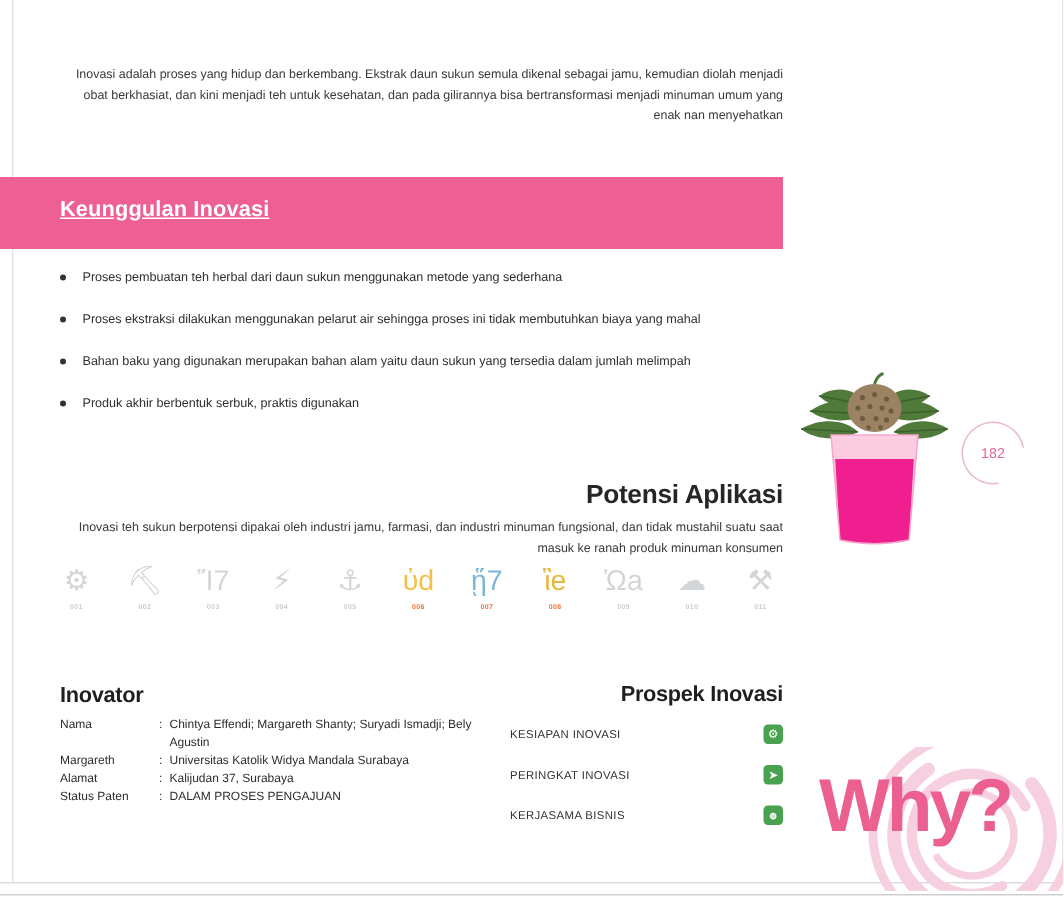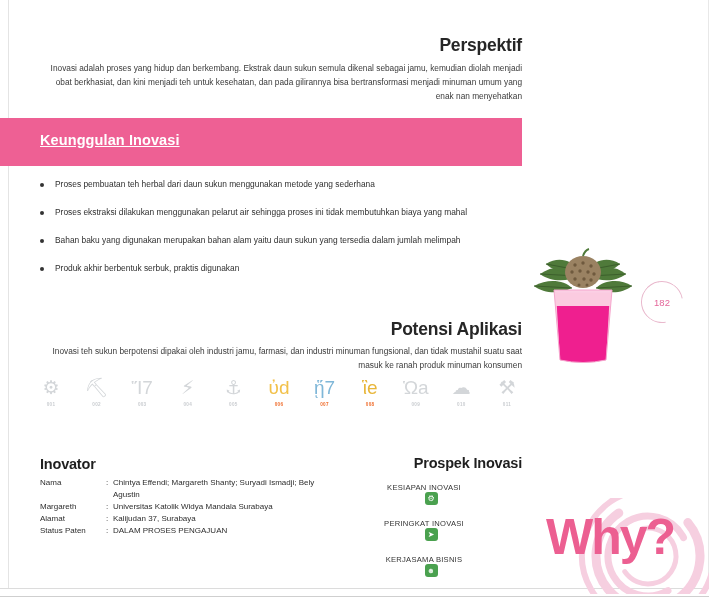--- a/index.html
+++ b/index.html
@@ -74,21 +74,21 @@
   .inov-tbl{margin-top:5px;font-size:8px;color:#2d2d2d;line-height:1.5;}
   .inov-row{display:flex;}
   .inov-k{width:66px;flex:0 0 auto;}
   .inov-c{width:7px;flex:0 0 auto;}
   .inov-v{flex:1;}
 
   
   .prospek{position:absolute;left:340px;top:455px;width:182px;}
   .prospek .blk-title{text-align:right;}
   .pros-list{margin-top:12px;}
-  .pros-row{display:flex;align-items:center;justify-content:space-between;margin-bottom:14px;flex-direction:column;}
+  .pros-row{display:flex;align-items:center;justify-content:space-between;margin-bottom:14px;}
   .pros-lbl{font-size:7.6px;color:#333;letter-spacing:.25px;margin-right:14px;}
   .pros-badge{
     width:13px;height:13px;border-radius:3px;background:#4aa14f;
     display:flex;align-items:center;justify-content:center;
     color:#fff;font-size:8px;font-weight:bold;line-height:1;flex:0 0 auto;
   }
 
   
   .art{position:absolute;left:528px;top:248px;width:110px;height:120px;}
 
@@ -116,21 +116,20 @@
 <body>
 
 <div class="page">
 
   <div class="frame-left"></div>
   <div class="frame-right"></div>
   <div class="frame-bottom"></div>
   <div class="frame-bottom2"></div>
 
   <div class="persp-wrap">
-    <div class="sec-title">Perspektif</div>
     <div class="persp-body">Inovasi adalah proses yang hidup dan berkembang. Ekstrak daun sukun semula dikenal sebagai jamu, kemudian diolah menjadi obat berkhasiat, dan kini menjadi teh untuk kesehatan, dan pada gilirannya bisa bertransformasi menjadi minuman umum yang enak nan menyehatkan</div>
   </div>
 
   <div class="banner">
     <div class="banner-text">Keunggulan Inovasi</div>
   </div>
 
   <div class="bullets">
     <div class="bullet">
       <div class="dot"></div>

